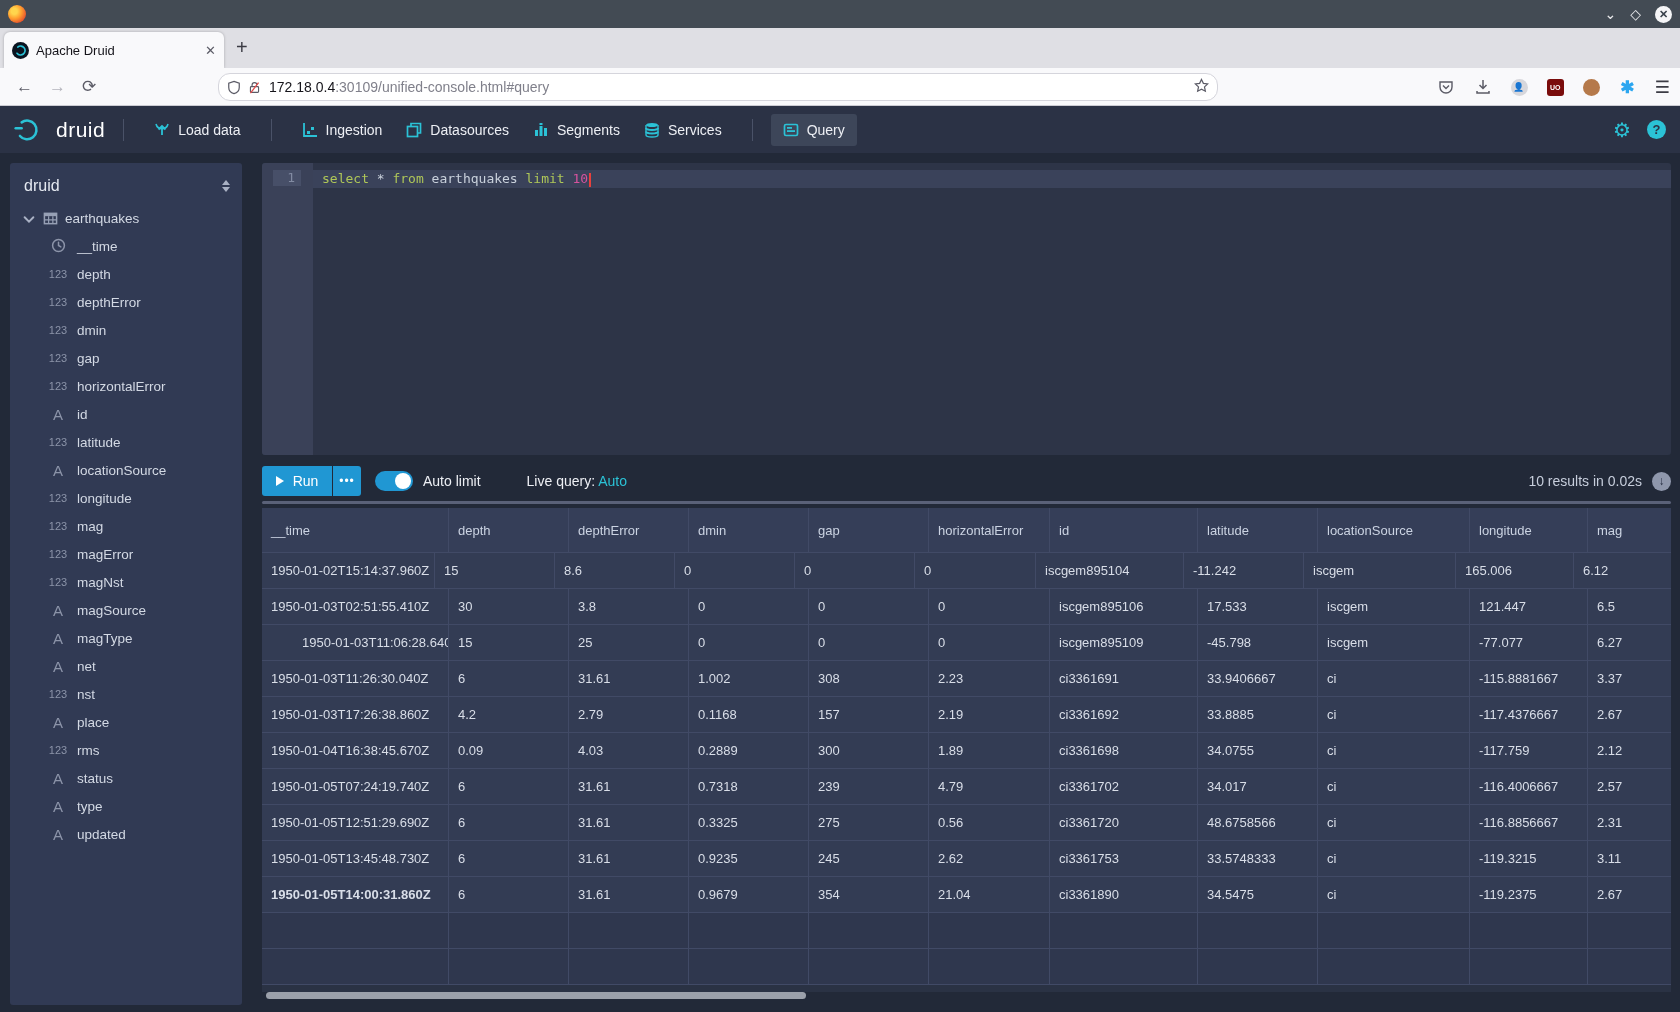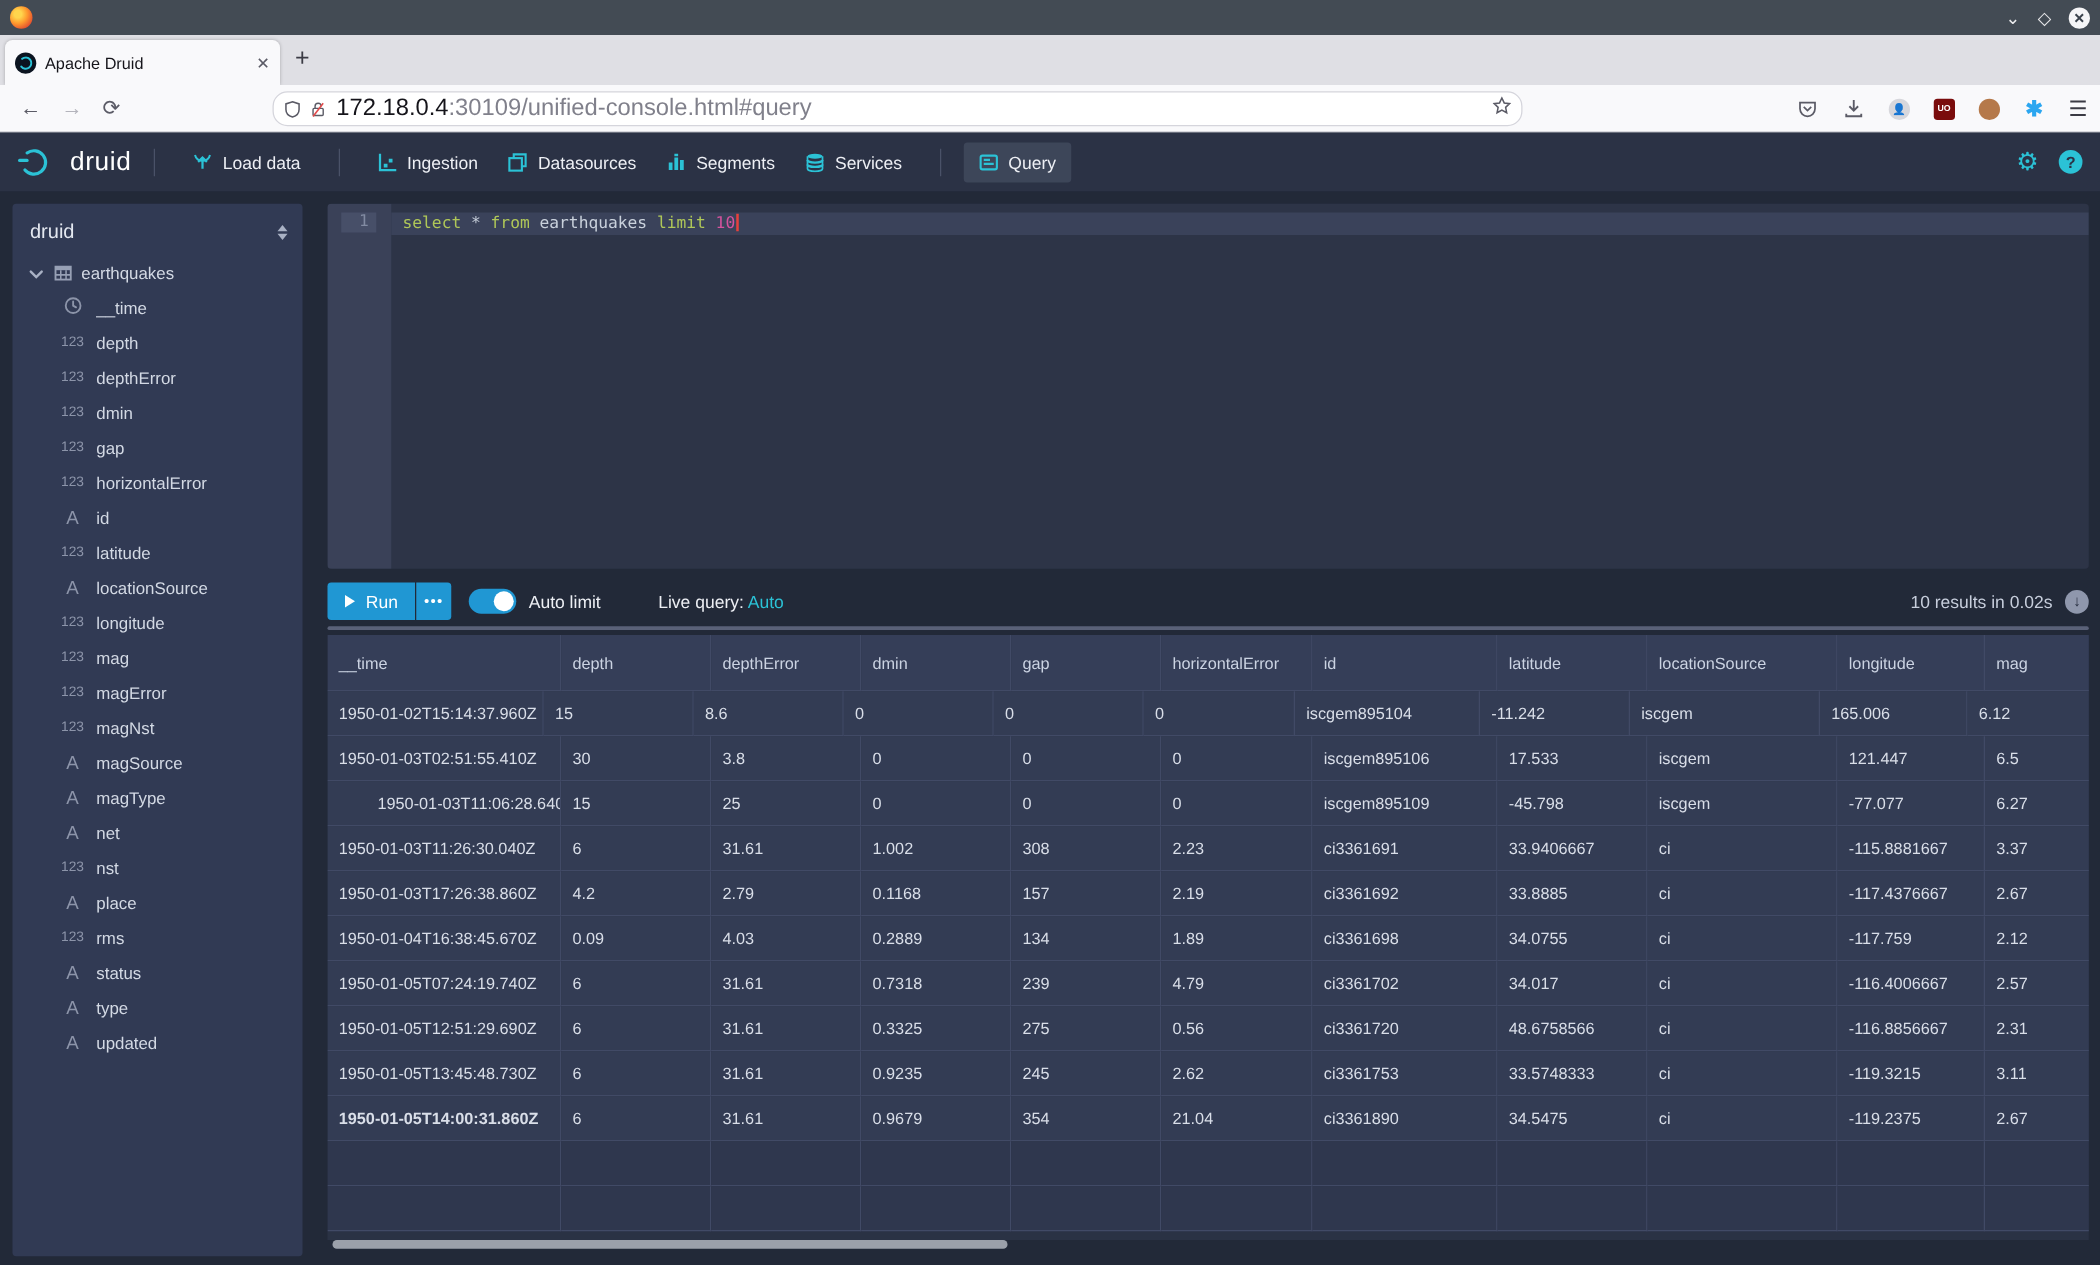--- a/index.html
+++ b/index.html
@@ -18,21 +18,21 @@
 
   .tabbar { left:0; top:28px; width:1680px; height:40px; background:#DFDFE4; }
   .tab { position:absolute; left:4px; top:4px; width:220px; height:36px; background:#F9F9FB; border-radius:6px 6px 0 0; box-shadow:0 0 3px rgba(0,0,0,.25); display:flex; align-items:center; padding:0 8px; font-size:13px; color:#15141A; }
   .tab .fav { width:17px; height:17px; border-radius:50%; background:#0B1420; display:flex; align-items:center; justify-content:center; margin-right:7px; flex:0 0 auto; }
   .tab .tclose { margin-left:auto; color:#5B5B66; font-size:13px; }
   .newtab { position:absolute; left:236px; top:8px; font-size:20px; color:#3B3B44; }
 
   .toolbar { left:0; top:68px; width:1680px; height:38px; background:#F9F9FB; border-bottom:1px solid #CCCCD3; display:flex; align-items:center; }
   .navbtn { color:#5B5B66; font-size:17px; margin-left:16px; }
   .navbtn.dim { color:#B4B4BC; }
-  .urlbar { position:absolute; left:218px; top:73px; width:1000px; height:28px; background:#FFFFFF; border:1px solid #D5D5DC; border-radius:12px; display:flex; align-items:center; padding:0 8px; font-size:19px; }
+  .urlbar { position:absolute; left:218px; top:73px; width:1000px; height:28px; background:#FFFFFF; border:1px solid #D5D5DC; border-radius:12px; display:flex; align-items:center; padding:0 8px; font-size:14px; }
   .urlbar .sec { display:flex; align-items:center; gap:7px; margin-right:8px; }
   .urltext { color:#15141A; white-space:nowrap; }
   .urltext .dimurl { color:#80808B; }
   .urlstar { margin-left:auto; color:#5B5B66; }
   .tb-icons { position:absolute; right:10px; top:68px; height:38px; display:flex; align-items:center; gap:19px; }
   .tb-icons .ic { width:18px; height:18px; color:#5B5B66; display:flex; align-items:center; justify-content:center; font-size:15px; }
   .ext { width:17px; height:17px; border-radius:50%; font-size:9px; display:flex; align-items:center; justify-content:center; color:#fff; }
   .ext.account { background:#D7D7DC; color:#555; }
   .ext.ublock { background:#7A0C0C; border-radius:3px; font-weight:bold; font-size:7px; }
   .ext.cookie { background:#B5794A; }
@@ -457,21 +457,21 @@
         <div class="td" style="width: 120px;">33.8885</div>
         <div class="td" style="width: 152px;">ci</div>
         <div class="td" style="width: 118px;">-117.4376667</div>
         <div class="td" style="width: 160px;">2.67</div>
       </div>
       <div class="tr">
         <div class="td" style="width: 187px;">1950-01-04T16:38:45.670Z</div>
         <div class="td" style="width: 120px;">0.09</div>
         <div class="td" style="width: 120px;">4.03</div>
         <div class="td" style="width: 120px;">0.2889</div>
-        <div class="td" style="width: 120px;">134</div>
+        <div class="td" style="width: 120px;">300</div>
         <div class="td" style="width: 121px;">1.89</div>
         <div class="td" style="width: 148px;">ci3361698</div>
         <div class="td" style="width: 120px;">34.0755</div>
         <div class="td" style="width: 152px;">ci</div>
         <div class="td" style="width: 118px;">-117.759</div>
         <div class="td" style="width: 160px;">2.12</div>
       </div>
       <div class="tr">
         <div class="td" style="width: 187px;">1950-01-05T07:24:19.740Z</div>
         <div class="td" style="width: 120px;">6</div>

